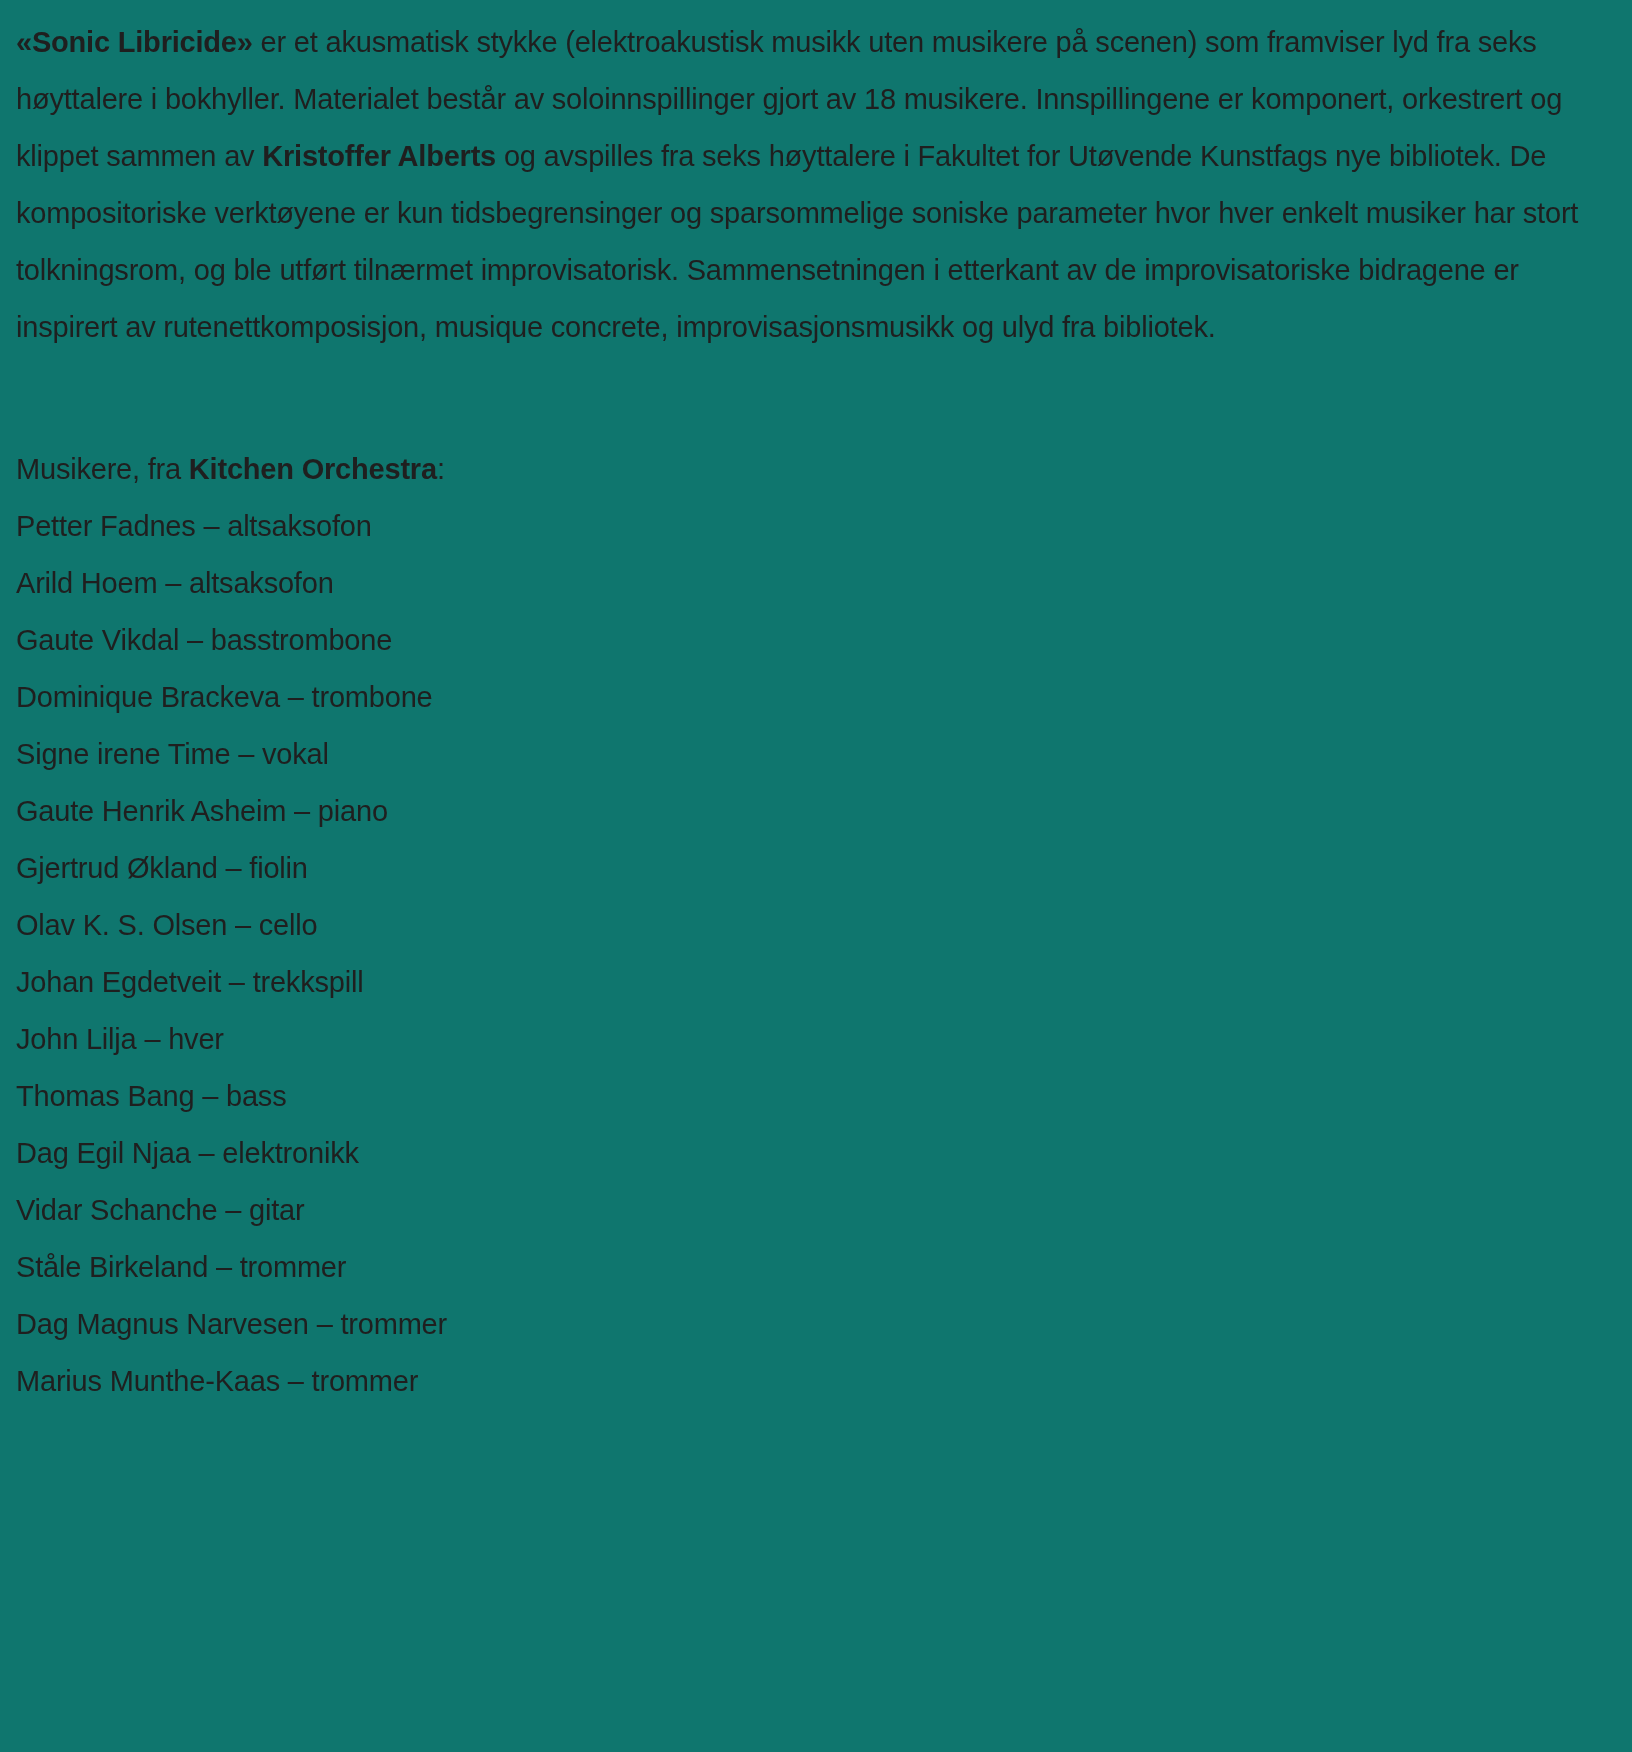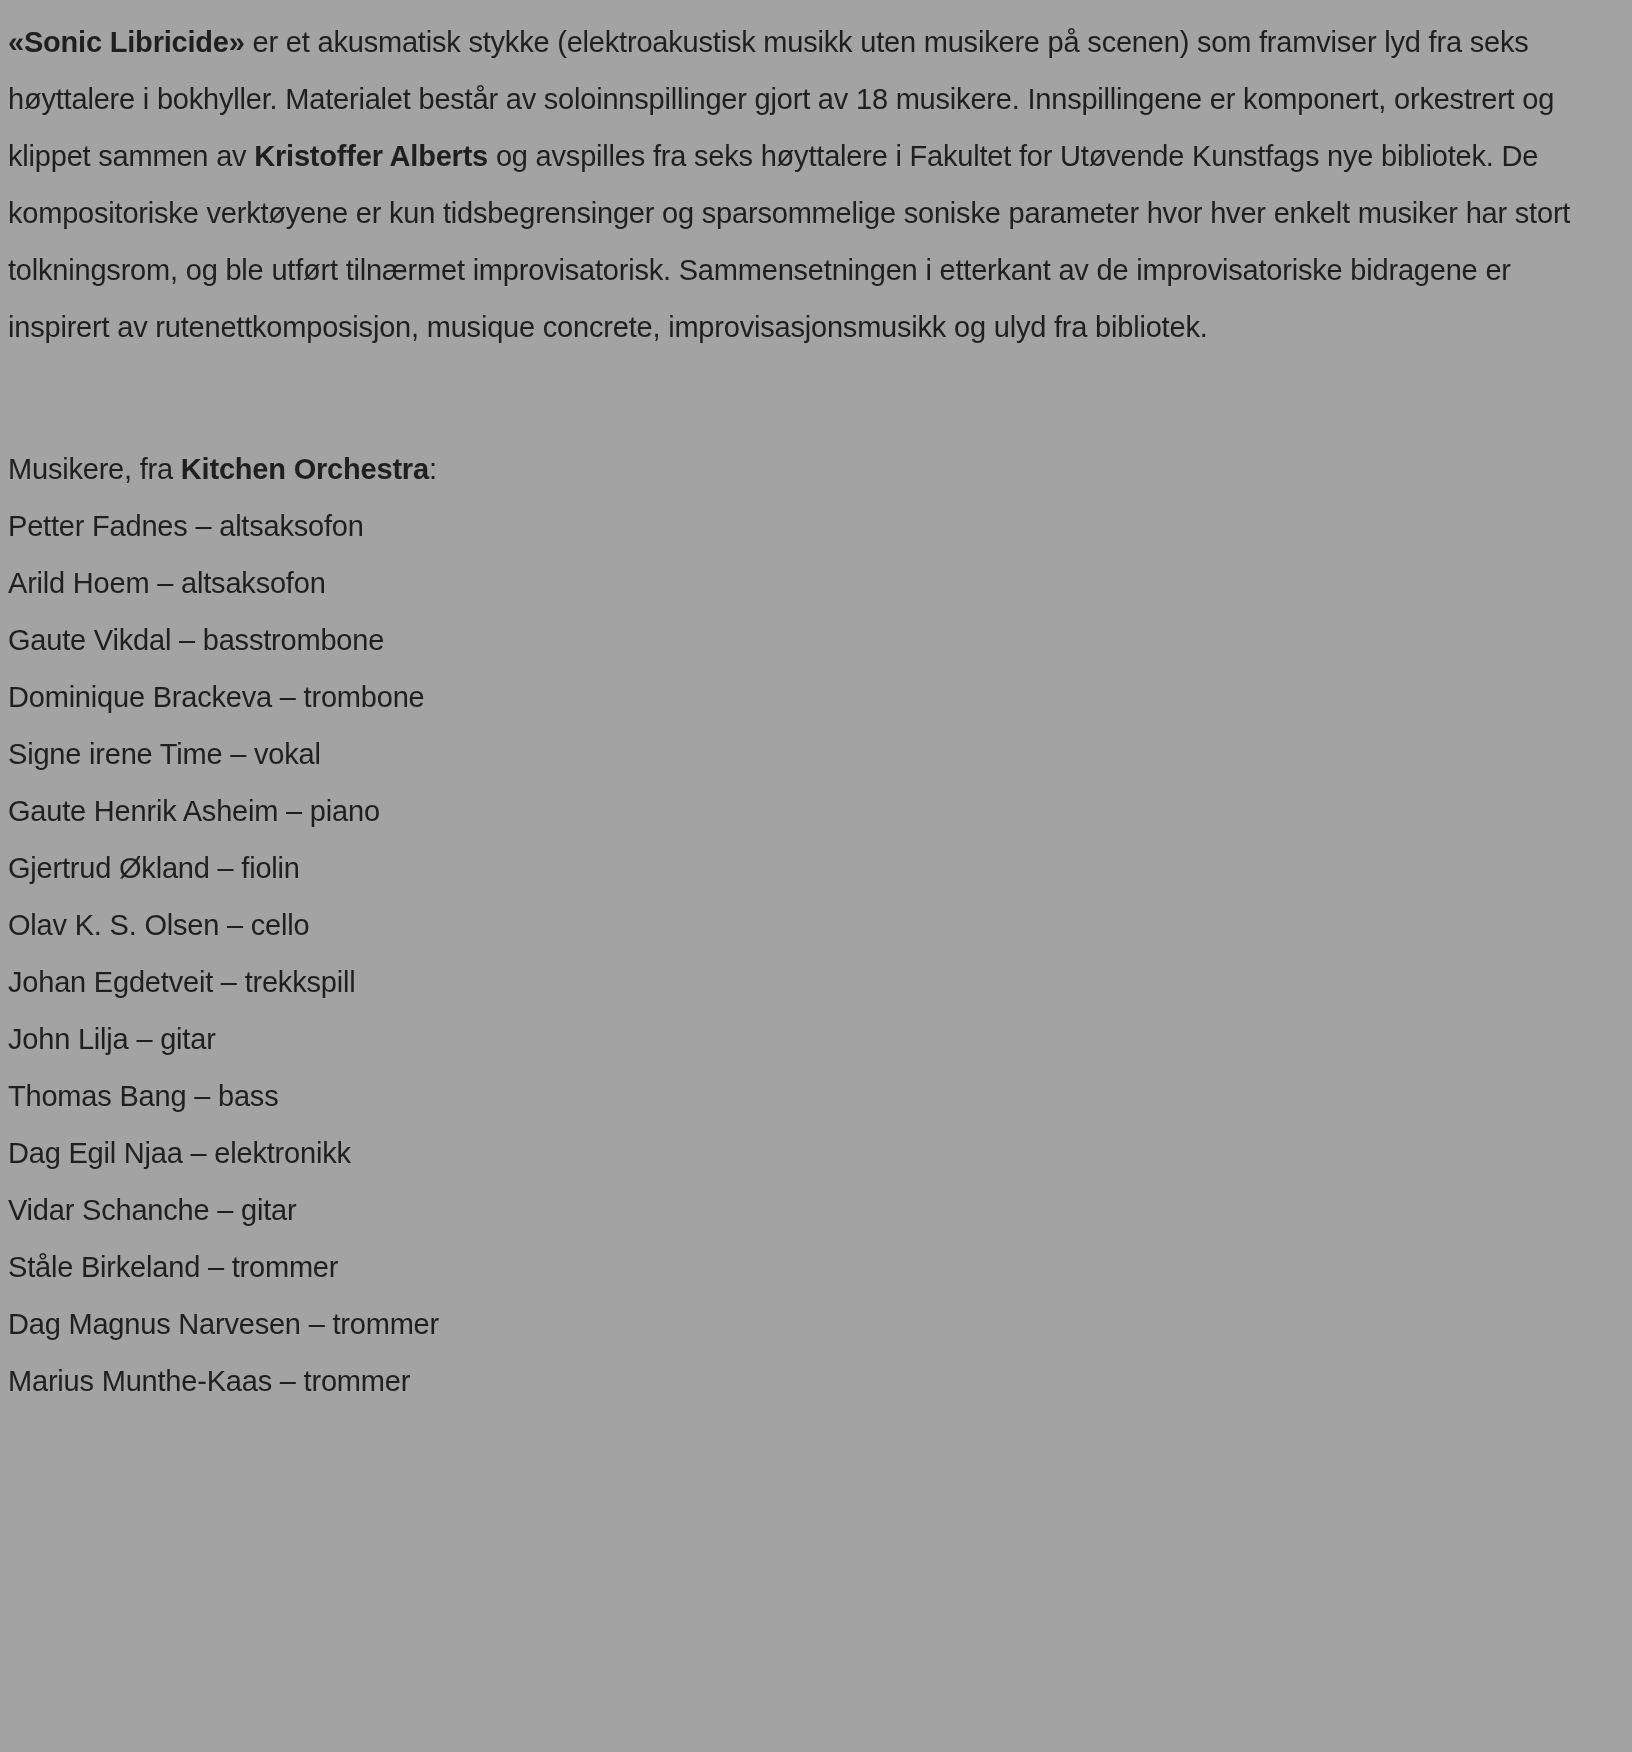--- a/index.html
+++ b/index.html
@@ -4,22 +4,22 @@
 <style>
   html, body {
     margin: 0;
     padding: 0;
     background: #ffffff;
   }
   .page {
     width: 1632px;
     min-height: 1752px;
     box-sizing: border-box;
-    padding: 14px 18px 20px 8px;
-    background: #a3a3a3;
+    padding: 14px 18px 20px 16px;
+    background: #0f766e;
     color: #1f1f1f;
     font-family: "Liberation Sans", sans-serif;
     font-size: 29px;
     line-height: 57px;
     letter-spacing: -0.2px;
   }
   .intro {
     margin: 0;
     max-width: 1600px;
   }
@@ -60,21 +60,21 @@
       <div class="musician-line">Signe irene Time – vokal</div>
 
       <div class="musician-line">Gaute Henrik Asheim – piano</div>
 
       <div class="musician-line">Gjertrud Økland – fiolin</div>
 
       <div class="musician-line">Olav K. S. Olsen – cello</div>
 
       <div class="musician-line">Johan Egdetveit – trekkspill</div>
 
-      <div class="musician-line">John Lilja – gitar</div>
+      <div class="musician-line">John Lilja – hver</div>
 
       <div class="musician-line">Thomas Bang – bass</div>
 
       <div class="musician-line">Dag Egil Njaa – elektronikk</div>
 
       <div class="musician-line">Vidar Schanche – gitar</div>
 
       <div class="musician-line">Ståle Birkeland – trommer</div>
 
       <div class="musician-line">Dag Magnus Narvesen – trommer</div>

